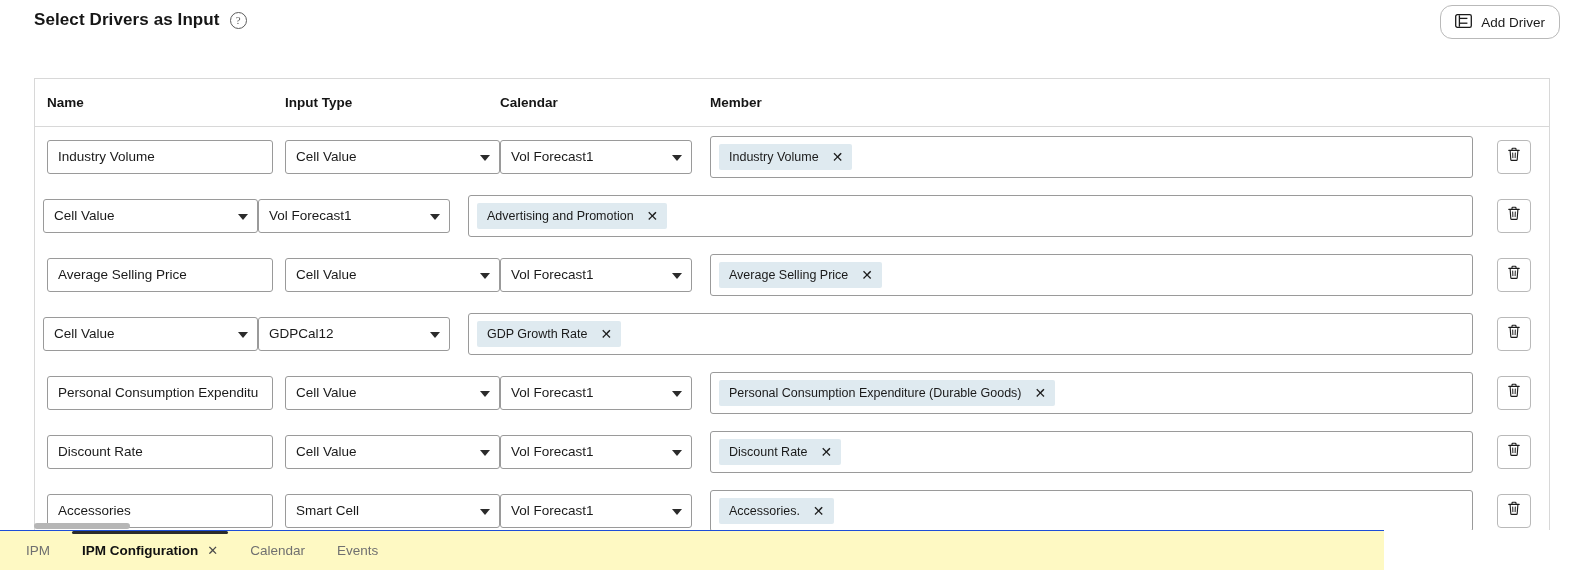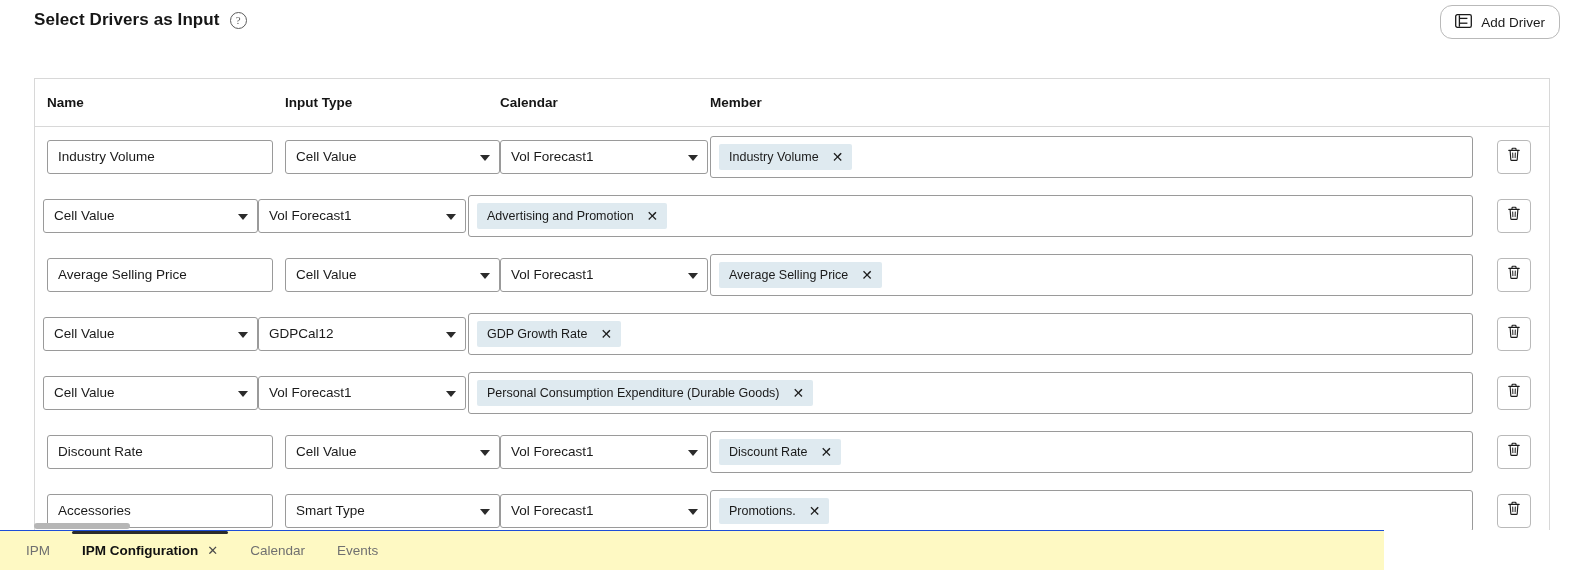--- a/index.html
+++ b/index.html
@@ -139,21 +139,21 @@
     position: absolute;
     right: 9px;
     top: 50%;
     width: 0; height: 0;
     margin-top: -2px;
     border-left: 5px solid transparent;
     border-right: 5px solid transparent;
     border-top: 6px solid #2b2b2b;
   }
   .sel-type { width: 215px; }
-  .sel-cal  { width: 208px; }
+  .sel-cal  { width: 192px; }
 
   .member-box {
     height: 42px;
     margin-right: 14px;
     border: 1px solid #9a9a9a;
     border-radius: 3px;
     background: #fff;
     display: flex;
     align-items: center;
     padding: 0 8px;
@@ -412,20 +412,23 @@
             <path d="M1.8 3.4h10.4M5 3.4V2.1c0-.45.36-.8.8-.8h2.4c.44 0 .8.35.8.8v1.3" fill="none" stroke="#1a1a1a" stroke-width="1.1" stroke-linecap="round"></path>
             <path d="M3.1 3.4l.7 9.2c.03.45.4.8.85.8h4.7c.45 0 .82-.35.85-.8l.7-9.2" fill="none" stroke="#1a1a1a" stroke-width="1.1" stroke-linejoin="round"></path>
             <line x1="5.7" y1="5.6" x2="5.9" y2="11.1" stroke="#1a1a1a" stroke-width="1"></line>
             <line x1="8.3" y1="5.6" x2="8.1" y2="11.1" stroke="#1a1a1a" stroke-width="1"></line>
           </svg>
         </span>
       </div>
     </div>
         </div>
         <div class="row">
+    <div class="col-name">
+      <input class="txt-input" type="text" value="Personal Consumption Expenditu" style="">
+    </div>
     <div class="col-type">
       <div class="select sel-type">
         <span>Cell Value</span>
         <span class="caret"></span>
       </div>
     </div>
     <div class="col-cal">
       <div class="select sel-cal">
         <span>Vol Forecast1</span>
         <span class="caret"></span>
@@ -488,34 +491,34 @@
         </span>
       </div>
     </div>
         </div>
         <div class="row">
     <div class="col-name">
       <input class="txt-input" type="text" value="Accessories" style="">
     </div>
     <div class="col-type">
       <div class="select sel-type">
-        <span>Smart Type</span>
+        <span>Smart Cell</span>
         <span class="caret"></span>
       </div>
     </div>
     <div class="col-cal">
       <div class="select sel-cal">
         <span>Vol Forecast1</span>
         <span class="caret"></span>
       </div>
     </div>
     <div class="col-member" style="display:flex;">
       <div class="member-box">
         <span class="chip">
-          <span>Promotions.</span>
+          <span>Accessories.</span>
           <span class="chip-x">✕</span>
         </span>
       </div>
     </div>
     <div class="col-act">
       <div class="del-btn">
         <span>
           <svg width="14" height="15" viewBox="0 0 14 15" aria-hidden="true">
             <path d="M1.8 3.4h10.4M5 3.4V2.1c0-.45.36-.8.8-.8h2.4c.44 0 .8.35.8.8v1.3" fill="none" stroke="#1a1a1a" stroke-width="1.1" stroke-linecap="round"></path>
             <path d="M3.1 3.4l.7 9.2c.03.45.4.8.85.8h4.7c.45 0 .82-.35.85-.8l.7-9.2" fill="none" stroke="#1a1a1a" stroke-width="1.1" stroke-linejoin="round"></path>

